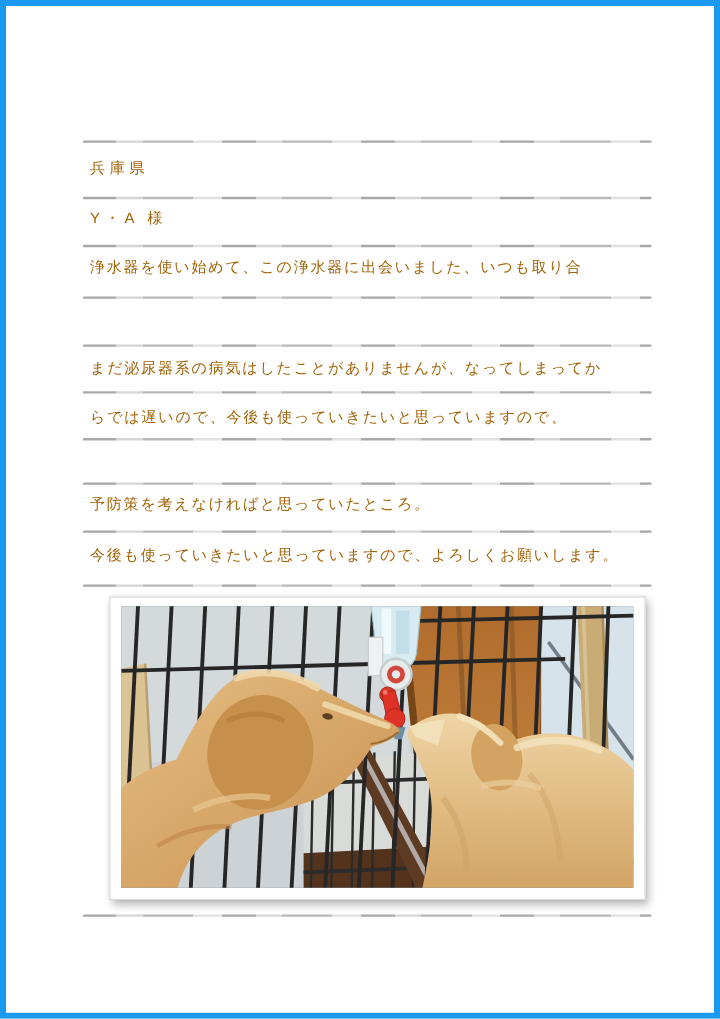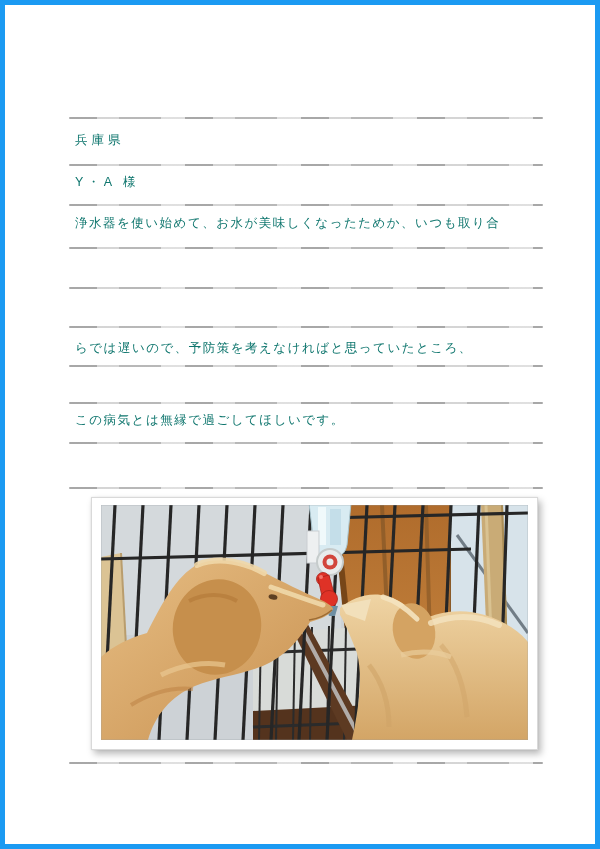--- a/index.html
+++ b/index.html
@@ -16,21 +16,21 @@
     position:absolute;left:64px;width:474px;height:2px;border-radius:1px;
     background:repeating-linear-gradient(90deg,
       #a3a3a3 0px,#a3a3a3 28px,
       #d3d3d3 28px,#d3d3d3 50px,
       #b4b4b4 50px,#b4b4b4 92px,
       #dedede 92px,#dedede 116px);
     opacity:.95;
   }
   .txt{
     position:absolute;left:70px;
-    color:#0f766e;font-size:12.5px;line-height:16px;
+    color:#a16207;font-size:12.5px;line-height:16px;
     letter-spacing:1.5px;white-space:nowrap;
   }
   .txt.wide{letter-spacing:4px;}
   .photo-frame{
     position:absolute;left:86px;top:492px;width:447px;height:253px;
     box-sizing:border-box;background:#ffffff;
     border:1px solid #d9d9d9;
     padding:7px 9px 9px 9px;
     box-shadow:3px 4px 7px rgba(0,0,0,.28),0 0 2px rgba(0,0,0,.08);
   }
@@ -48,23 +48,25 @@
   <div class="rule" style="top:282px"></div>
   <div class="rule" style="top:321px"></div>
   <div class="rule" style="top:360px"></div>
   <div class="rule" style="top:397px"></div>
   <div class="rule" style="top:437px"></div>
   <div class="rule" style="top:482px"></div>
   <div class="rule" style="top:757px"></div>
 
   <div class="txt wide" style="top:127px">兵庫県</div>
   <div class="txt wide" style="top:169px">Y・A 様</div>
-  <div class="txt" style="top:210px">浄水器を使い始めて、お水が美味しくなったためか、いつも取り合</div>
-  <div class="txt" style="top:335px">らでは遅いので、予防策を考えなければと思っていたところ、</div>
-  <div class="txt" style="top:407px">この病気とは無縁で過ごしてほしいです。</div>
+  <div class="txt" style="top:210px">浄水器を使い始めて、この浄水器に出会いました、いつも取り合</div>
+  <div class="txt" style="top:294px">まだ泌尿器系の病気はしたことがありませんが、なってしまってか</div>
+  <div class="txt" style="top:335px">らでは遅いので、今後も使っていきたいと思っていますので、</div>
+  <div class="txt" style="top:407px">予防策を考えなければと思っていたところ。</div>
+  <div class="txt" style="top:450px">今後も使っていきたいと思っていますので、よろしくお願いします。</div>
 
   <div class="photo-frame">
     <svg width="427" height="235" viewBox="0 0 427 235" xmlns="http://www.w3.org/2000/svg">
       <defs>
         <linearGradient id="doorG" x1="0" y1="0" x2="0" y2="1">
           <stop offset="0" stop-color="#b06c2c"></stop>
           <stop offset="1" stop-color="#c98943"></stop>
         </linearGradient>
         <linearGradient id="dogL" x1="0" y1="0" x2="1" y2="1">
           <stop offset="0" stop-color="#e6bd83"></stop>

